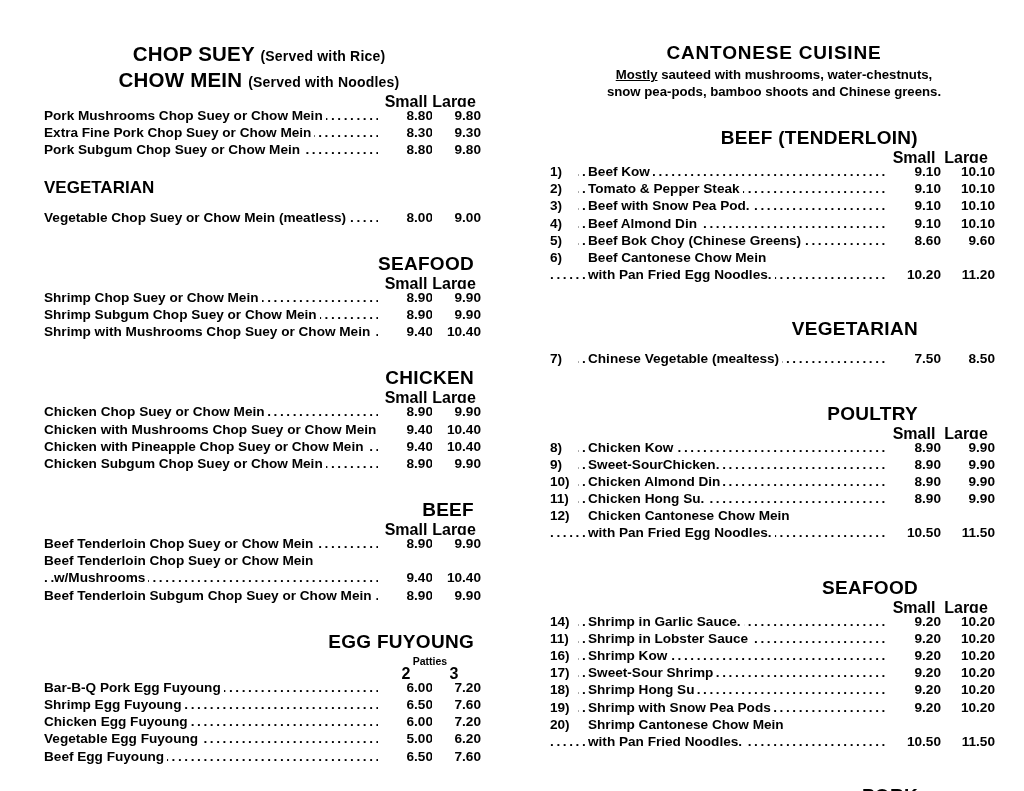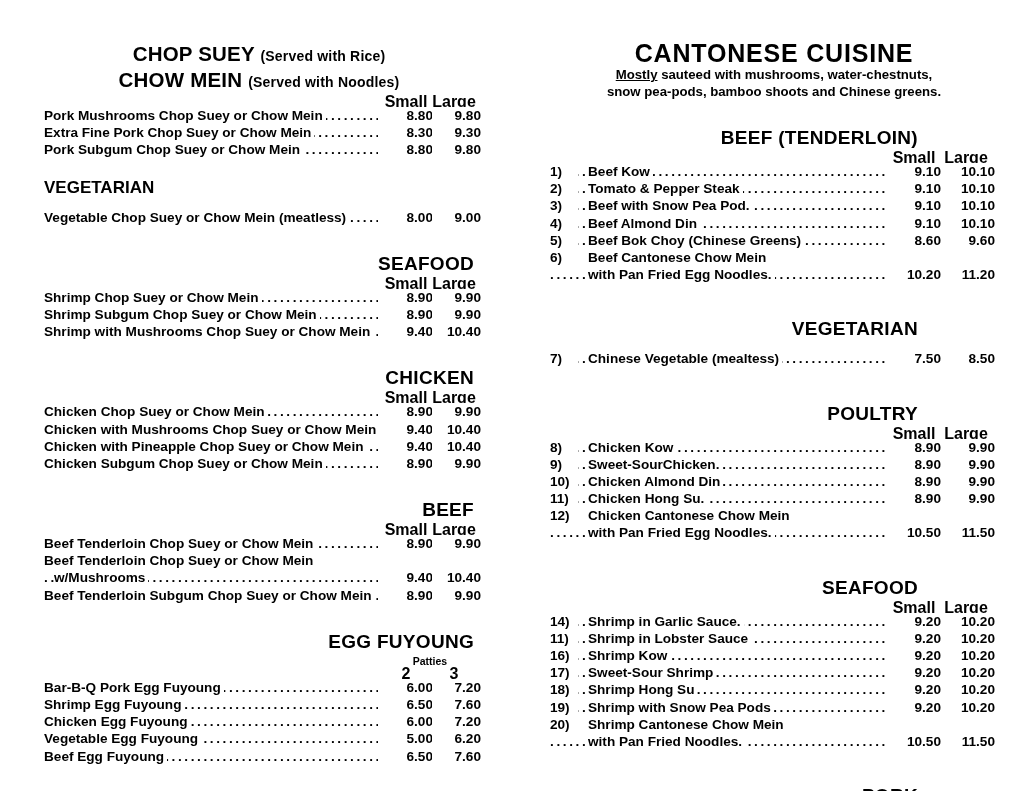--- a/index.html
+++ b/index.html
@@ -37,21 +37,21 @@
   .masthead-line {
     font-size: 20.5px;
     line-height: 24px;
     white-space: nowrap;
   }
   .masthead-line .sub {
     font-size: 14px;
   }
   .cuisine-title {
     text-align: center;
-    font-size: 25px;
+    font-size: 19px;
     font-weight: bold;
     line-height: 26px;
     letter-spacing: .8px;
   }
   .cuisine-note {
     text-align: center;
     font-size: 13.2px;
     font-weight: bold;
     line-height: 17px;
   }

